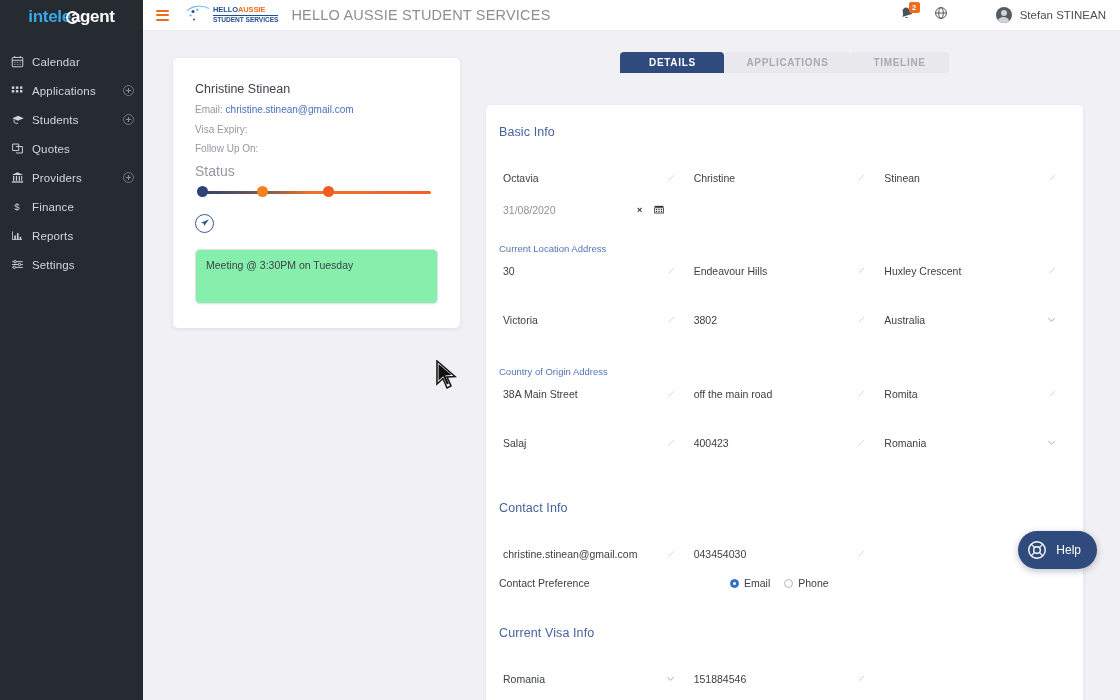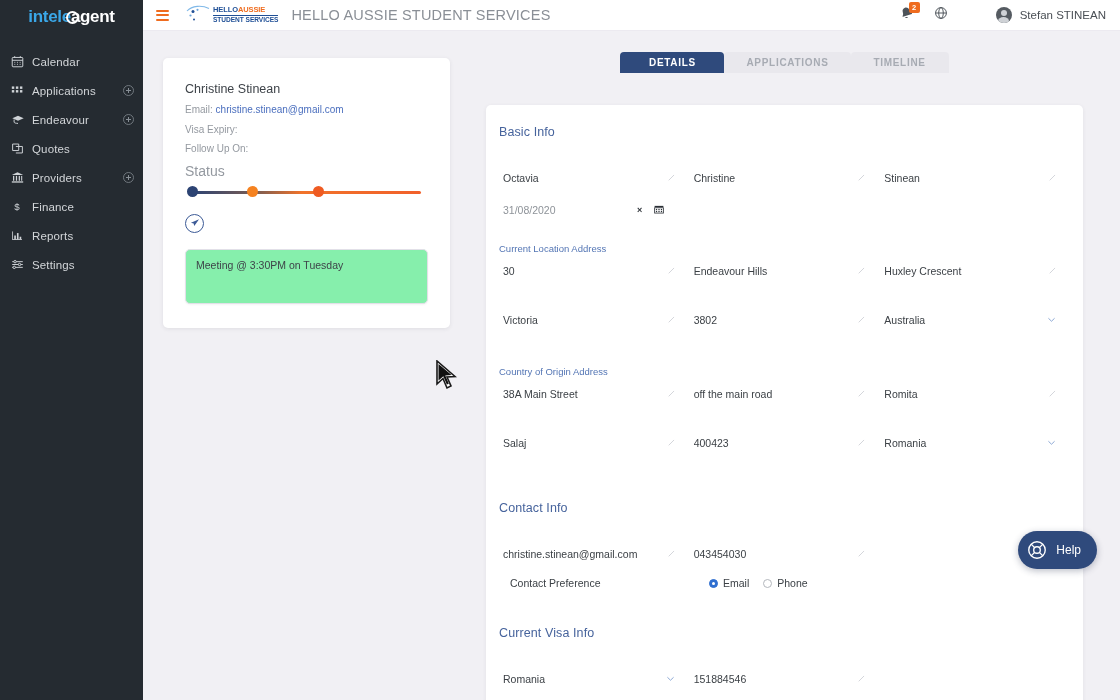--- a/index.html
+++ b/index.html
@@ -117,21 +117,21 @@
     width: 6px; height: 6px; border-radius: 50%; background: #cfd2d6;
   }
   .avatar::after {
     content: ""; position: absolute; left: 2.5px; top: 10px;
     width: 11px; height: 8px; border-radius: 50% 50% 0 0; background: #cfd2d6;
   }
   .user-name { font-size: 11.5px; color: #4a4f55; }
 
   
   .content { display: flex; padding: 0; height: 669px; position: relative; }
-  .left-col { width: 333px; flex: 0 0 333px; padding: 27px 0 0 20px; }
+  .left-col { width: 333px; flex: 0 0 333px; padding: 27px 0 0 30px; }
   .right-col { flex: 1 1 auto; padding: 21px 37px 0 10px; }
 
   
   .student-card {
     width: 287px; background: #fff;
     border-radius: 5px; padding: 24px 22px 20px 22px;
     box-shadow: 0 1px 4px rgba(40,40,60,.09);
   }
   .sc-name { font-size: 12.5px; color: #3e4349; margin-bottom: 8px; }
   .sc-row { font-size: 10px; color: #9499a0; margin-bottom: 8.5px; }
@@ -198,21 +198,21 @@
   .cell .val { flex: 1 1 auto; padding-left: 4px; }
   .edit-ico { color: #c8cbd1; flex: 0 0 auto; cursor: pointer; }
   .chev { color: #7f9ed0; flex: 0 0 auto; cursor: pointer; }
   .date-cell { display: flex; align-items: center; height: 32px; font-size: 10.5px; color: #8e9399; }
   .date-cell .dv { width: 138px; padding-left: 4px; }
   .x-btn { color: #2b3036; font-size: 9px; font-weight: bold; cursor: pointer; margin-right: 12px; }
   .cal-ico { cursor: pointer; color: #2b3036; }
 
   .pref-row {
     display: flex; align-items: center; height: 26px;
-    padding-left: 24px; font-size: 10.5px; color: #3c4146;
+    padding-left: 13px; font-size: 10.5px; color: #3c4146; gap: 32px;
   }
   .pref-label { width: 199px; }
   .radio-grp { display: flex; align-items: center; }
   .radio {
     width: 9px; height: 9px; border-radius: 50%;
     border: 1px solid #b3b7bd; margin-right: 5px; position: relative; cursor: pointer;
   }
   .radio.on { border-color: #2f6fd0; background: #2f6fd0; }
   .radio.on::after {
     content: ""; position: absolute; left: 2px; top: 2px;
@@ -276,21 +276,21 @@
         <span class="nav-plus"></span>
       </div>
 
       <div class="nav-item">
         <span class="nav-ico">
           <svg width="14" height="13" viewBox="0 0 16 16" fill="#cfd3d7">
             <path d="M1 6.5 L8 3.5 L15 6.5 L8 9.5 Z"></path>
               <path d="M3.2 8v3.2c0 .9 2.1 1.6 4.8 1.6" fill="none" stroke="#cfd3d7" stroke-width="1.2"></path>
           </svg>
         </span>
-        <span class="nav-label">Endeavour</span>
+        <span class="nav-label">Students</span>
         <span class="nav-plus"></span>
       </div>
 
       <div class="nav-item">
         <span class="nav-ico">
           <svg width="13" height="13" viewBox="0 0 16 16" fill="none" stroke="#cfd3d7" stroke-width="1.2">
             <path d="M2 2.5h7.5v8H2z"></path>
               <path d="M6 5.5h8v8H6"></path>
           </svg>
         </span>

